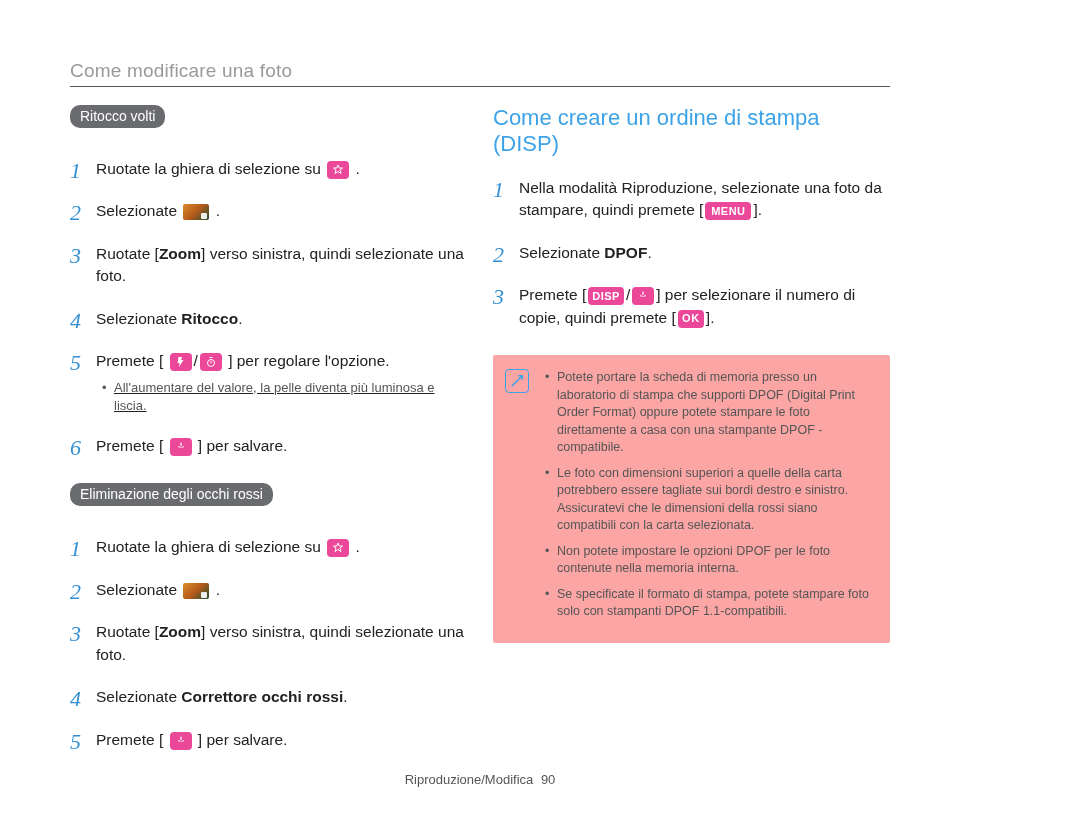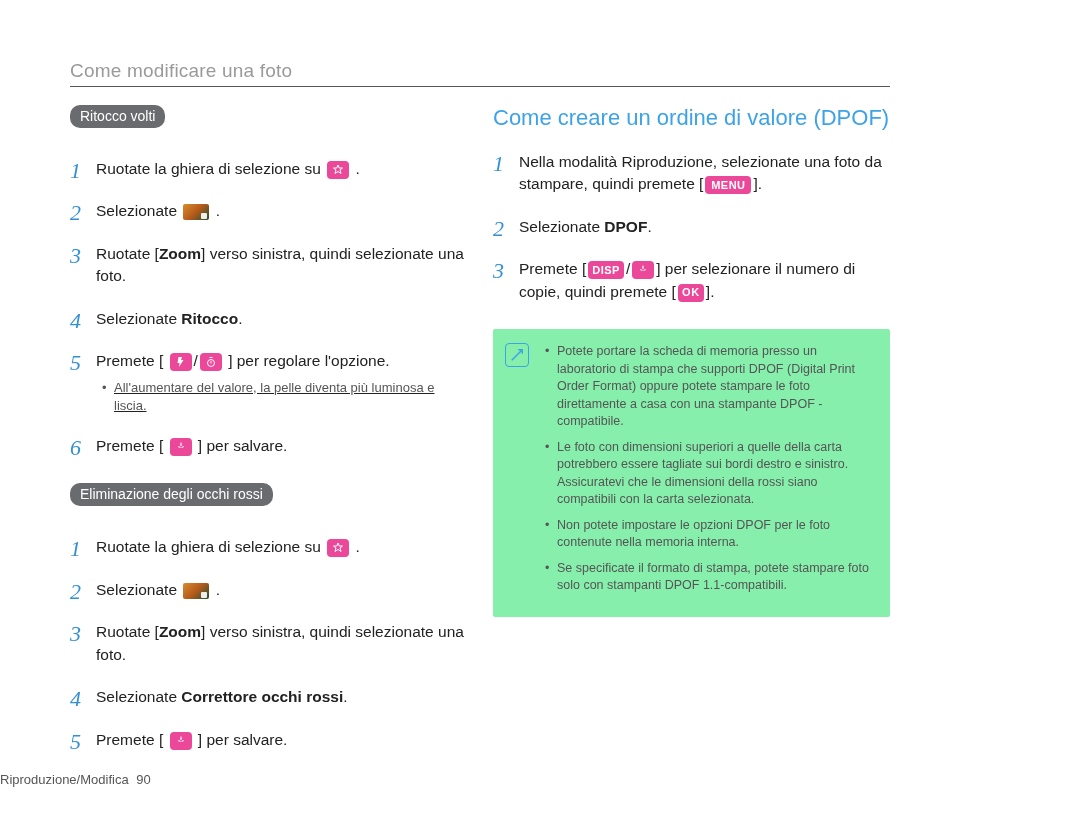--- a/index.html
+++ b/index.html
@@ -103,21 +103,21 @@
     font-weight: 400;
     margin: 0 0 6px 0;
   }
   .section-intro {
     font-size: 14.5px;
     line-height: 1.45;
     color: #333;
     margin: 0 0 14px 0;
   }
   .note-box {
-    background: #86efac;
+    background: #fca5a5;
     border-radius: 2px;
     margin-top: 16px;
     padding: 14px 14px 14px 52px;
     position: relative;
     font-size: 12.5px;
     color: #555;
     line-height: 1.4;
   }
   .note-box .note-icon-wrapper {
     position: absolute;
@@ -192,20 +192,21 @@
     width: 6px;
     height: 6px;
     background: #eee;
     border-radius: 1px;
   }
   .footer {
     position: absolute;
     bottom: 28px;
     left: 0;
     right: 0;
+    text-align: center;
     font-size: 13px;
     color: #555;
   }
   .footer .pg { margin-left: 4px; }
   b { font-weight: bold; }
 </style>
 </head>
 <body>
 
 <div class="page">
@@ -299,21 +300,21 @@
               </svg>
           </span>
           <span>] per salvare.</span>
         </li>
       </ol>
 
     </div>
 
     <div class="col">
 
-      <h2 class="section-title">Come creare un ordine di valore (DPOF)</h2>
+      <h2 class="section-title">Come creare un ordine di stampa (DISP)</h2>
 
       <ol class="steps">
         <li>
           <span>Nella modalità Riproduzione, selezionate una foto da stampare, quindi premete [</span><span class="icon-box text wide">MENU</span><span>].</span>
         </li>
         <li>
           <span>Selezionate </span><b>DPOF</b><span>.</span>
         </li>
         <li>
           <span>Premete [</span><span class="icon-box text">DISP</span><span>/</span><span class="icon-box">

